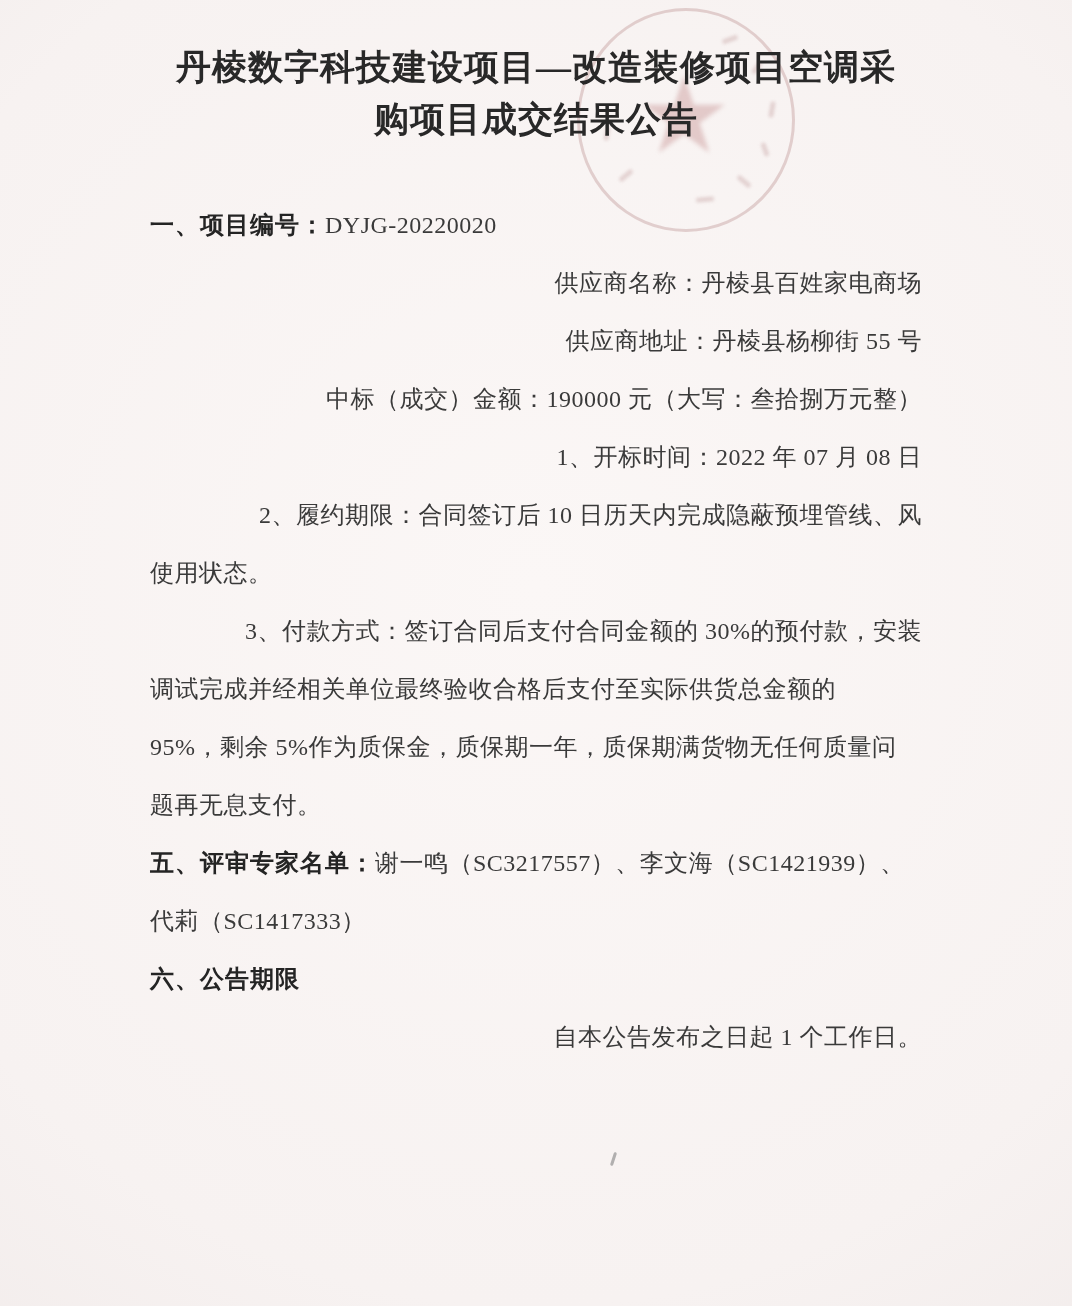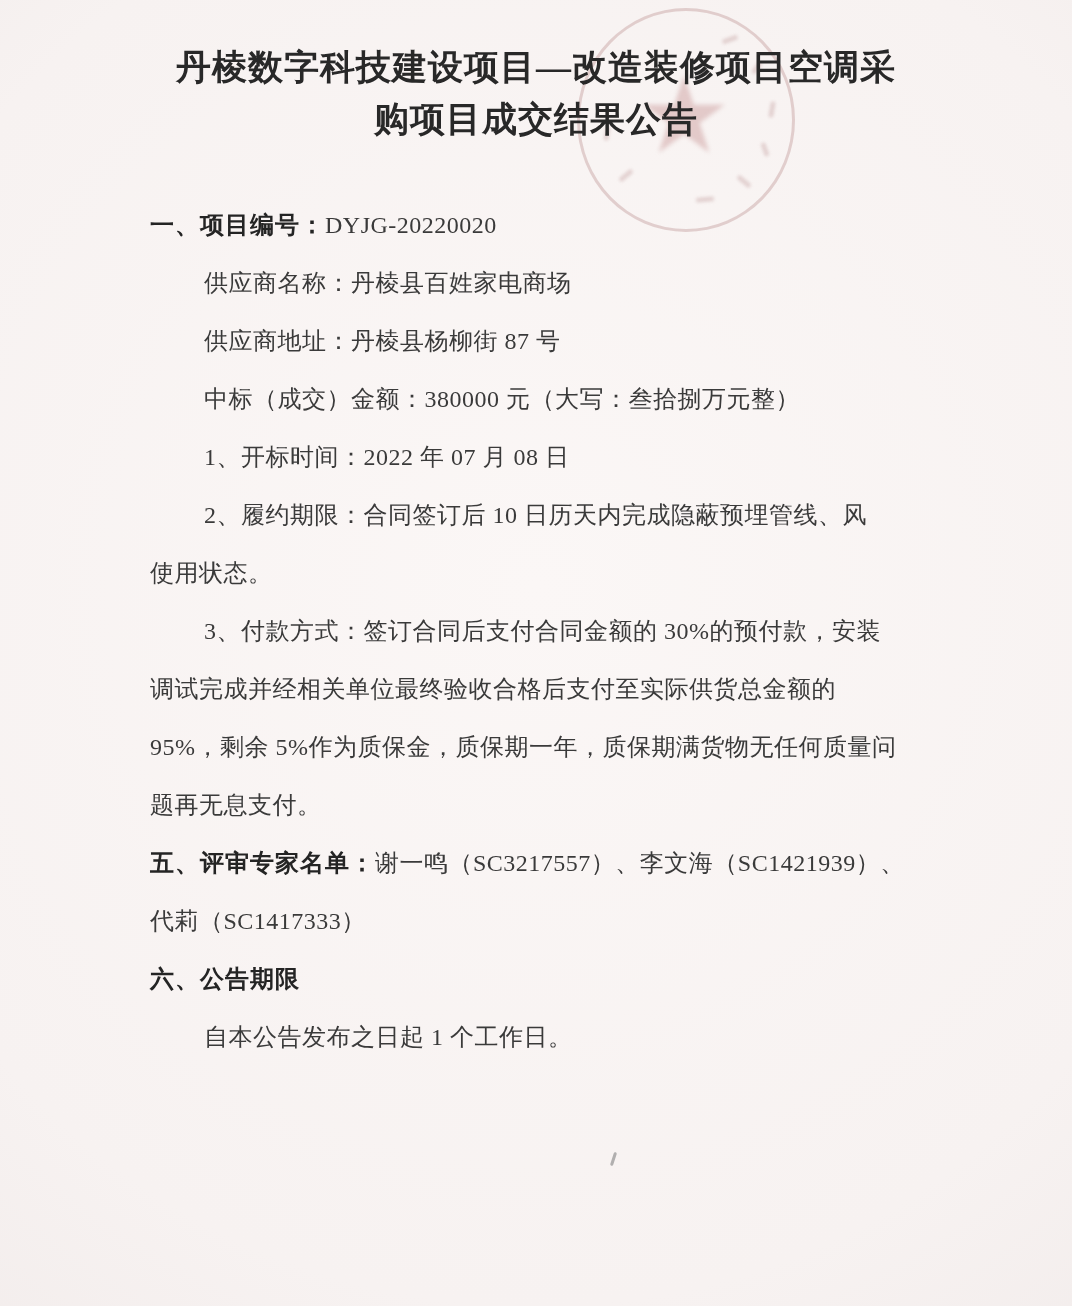--- a/index.html
+++ b/index.html
@@ -15,21 +15,21 @@
     margin:0 0 50px 0;
     font-size:35px;line-height:52px;font-weight:700;
     text-align:center;color:#282828;letter-spacing:1px;
     font-family:"Liberation Serif","DejaVu Serif",serif;
   }
   h1.title .tl{display:block;}
   .body-lines .line{
     margin:0;font-size:24px;line-height:58px;color:#3a3a3a;
     white-space:nowrap;letter-spacing:0.5px;
   }
-  .body-lines .line.indent{padding-left:54px;}
+  .body-lines .line.indent{padding-left:54px;text-align:right;}
   .body-lines .line b{
     font-family:"Liberation Sans","DejaVu Sans",sans-serif;
     font-weight:700;color:#242424;letter-spacing:1px;
   }
   
   .seal{
     position:absolute;left:577px;top:8px;width:212px;height:218px;
     border:3px solid rgba(192,152,152,0.42);border-radius:50%;
     z-index:1;filter:blur(0.6px);
   }
@@ -73,22 +73,22 @@
   </div>
 
   <div class="doc">
     <h1 class="title">
       <span class="tl">丹棱数字科技建设项目—改造装修项目空调采</span>
       <span class="tl">购项目成交结果公告</span>
     </h1>
     <div class="body-lines">
         <p class="line"><b>一、项目编号：</b><span>DYJG-20220020</span></p>
         <p class="line indent"><span>供应商名称：丹棱县百姓家电商场</span></p>
-        <p class="line indent"><span>供应商地址：丹棱县杨柳街 87 号</span></p>
-        <p class="line indent"><span>中标（成交）金额：380000 元（大写：叁拾捌万元整）</span></p>
+        <p class="line indent"><span>供应商地址：丹棱县杨柳街 55 号</span></p>
+        <p class="line indent"><span>中标（成交）金额：190000 元（大写：叁拾捌万元整）</span></p>
         <p class="line indent"><span>1、开标时间：2022 年 07 月 08 日</span></p>
         <p class="line indent"><span>2、履约期限：合同签订后 10 日历天内完成隐蔽预埋管线、风</span></p>
         <p class="line"><span>使用状态。</span></p>
         <p class="line indent"><span>3、付款方式：签订合同后支付合同金额的 30%的预付款，安装</span></p>
         <p class="line"><span>调试完成并经相关单位最终验收合格后支付至实际供货总金额的</span></p>
         <p class="line"><span>95%，剩余 5%作为质保金，质保期一年，质保期满货物无任何质量问</span></p>
         <p class="line"><span>题再无息支付。</span></p>
         <p class="line"><b>五、评审专家名单：</b><span>谢一鸣（SC3217557）、李文海（SC1421939）、</span></p>
         <p class="line"><span>代莉（SC1417333）</span></p>
         <p class="line"><b>六、公告期限</b></p>

